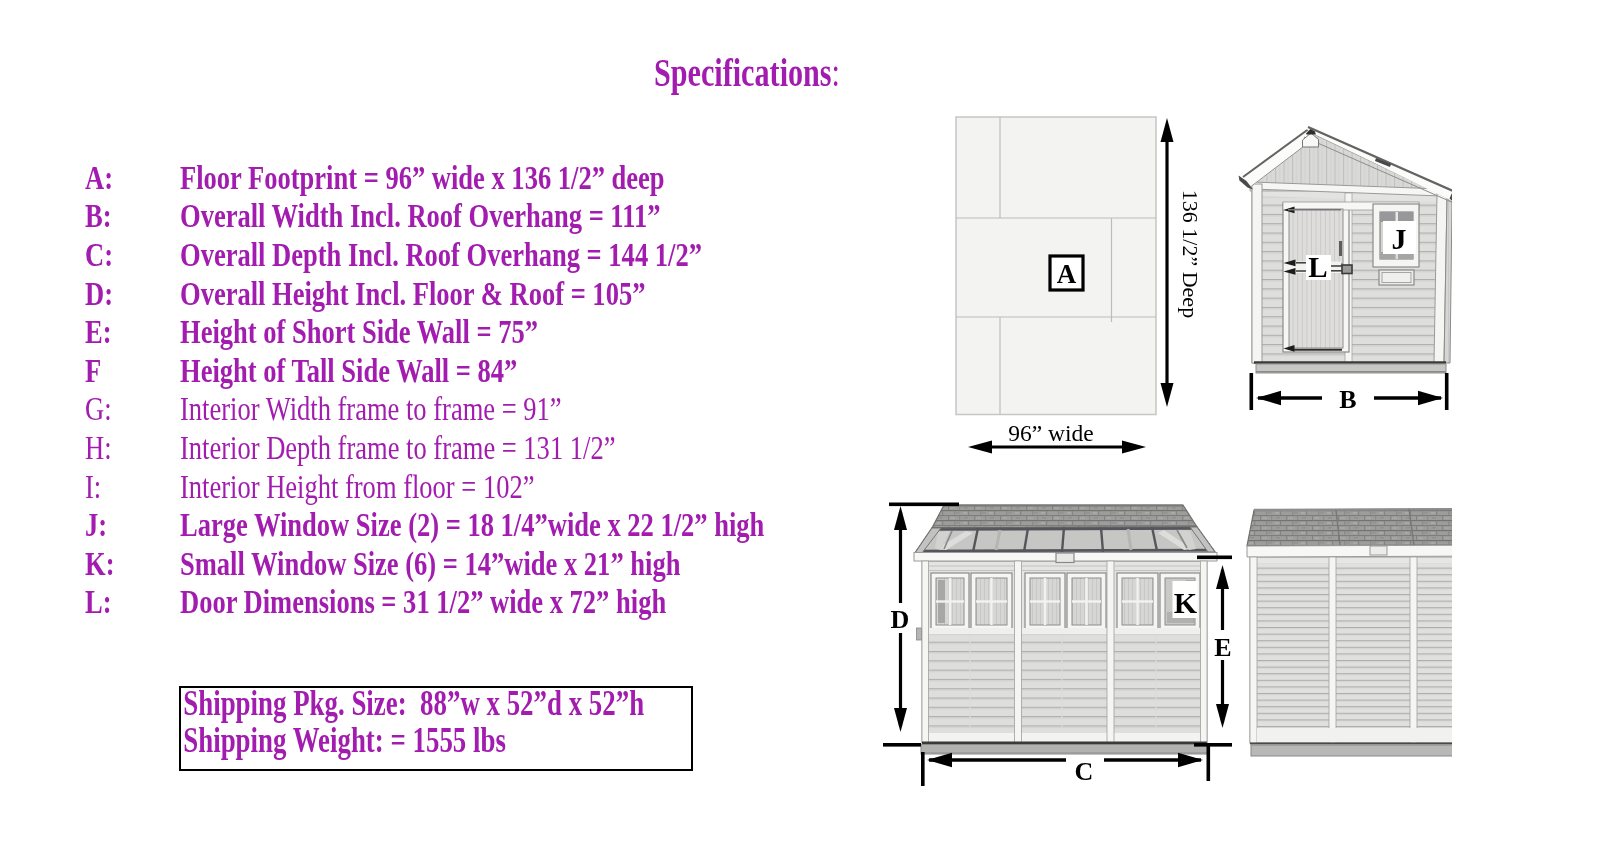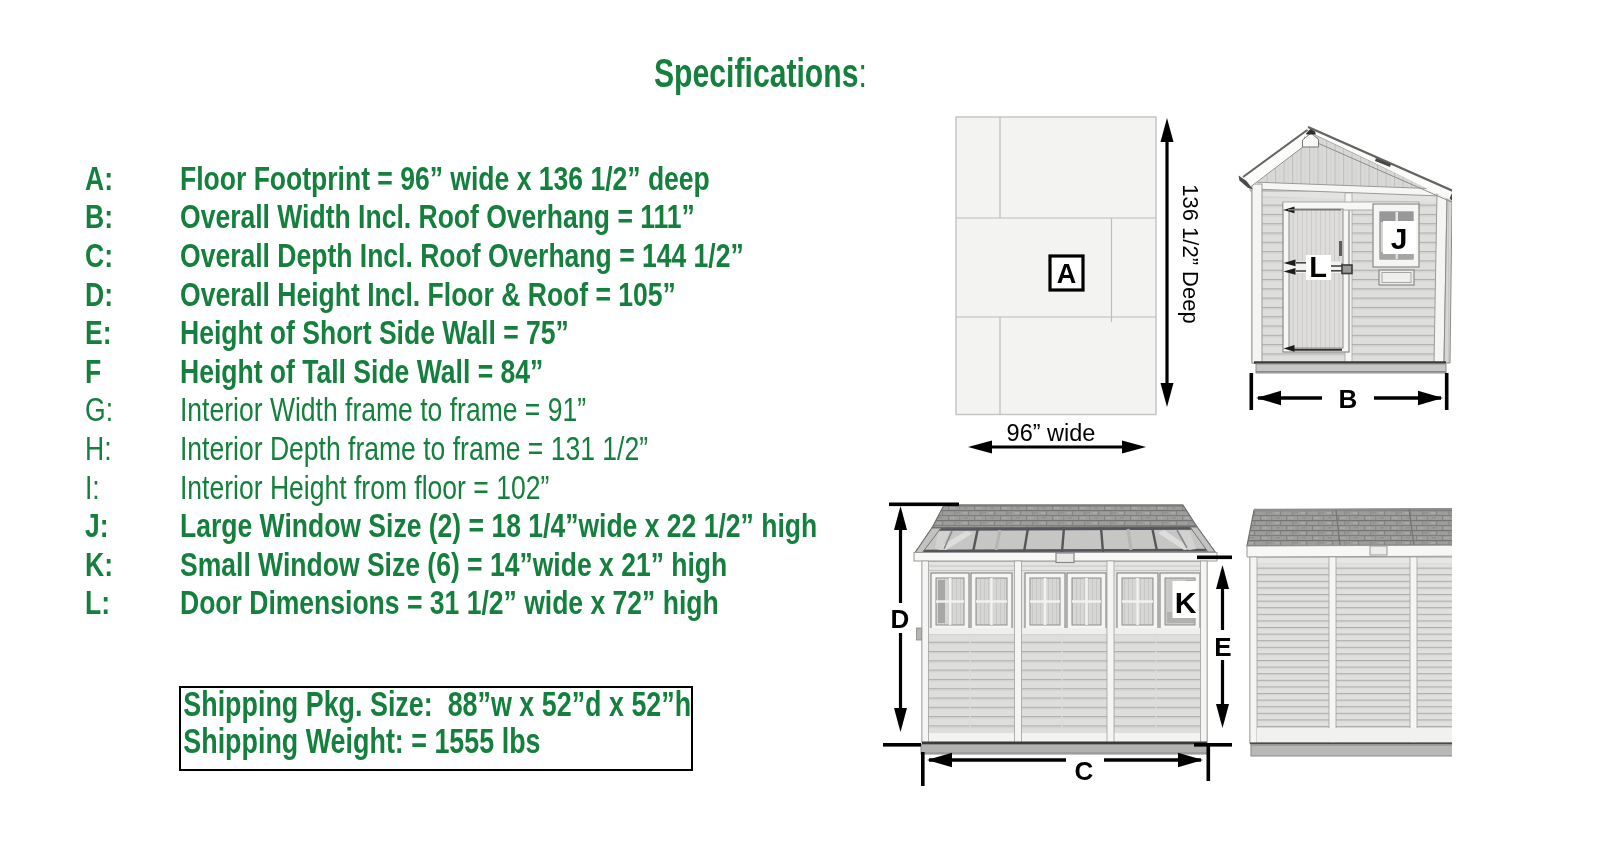--- a/index.html
+++ b/index.html
@@ -1,17 +1,17 @@
 <!DOCTYPE html>
 <html><head>
 <meta charset="utf-8">
 <style>
   html,body{margin:0;padding:0;background:#fff;}
   #page{position:relative;width:1452px;height:843px;background:#fff;overflow:hidden;
-        font-family:Liberation Sans, sans-serif;color:#15803d;}
+        font-family:Liberation Serif, serif;color:#a21caf;}
   .abs{position:absolute;}
   #speclist{position:absolute;left:85px;top:158.9px;font-size:34px;font-weight:bold;line-height:38.6px;white-space:nowrap;
             transform:scaleX(0.78);transform-origin:0 0;}
   #speclist .k{display:inline-block;width:121.8px;}
   #speclist .n{font-weight:normal;}
 </style>
 </head>
 <body>
 <div id="page">
 

